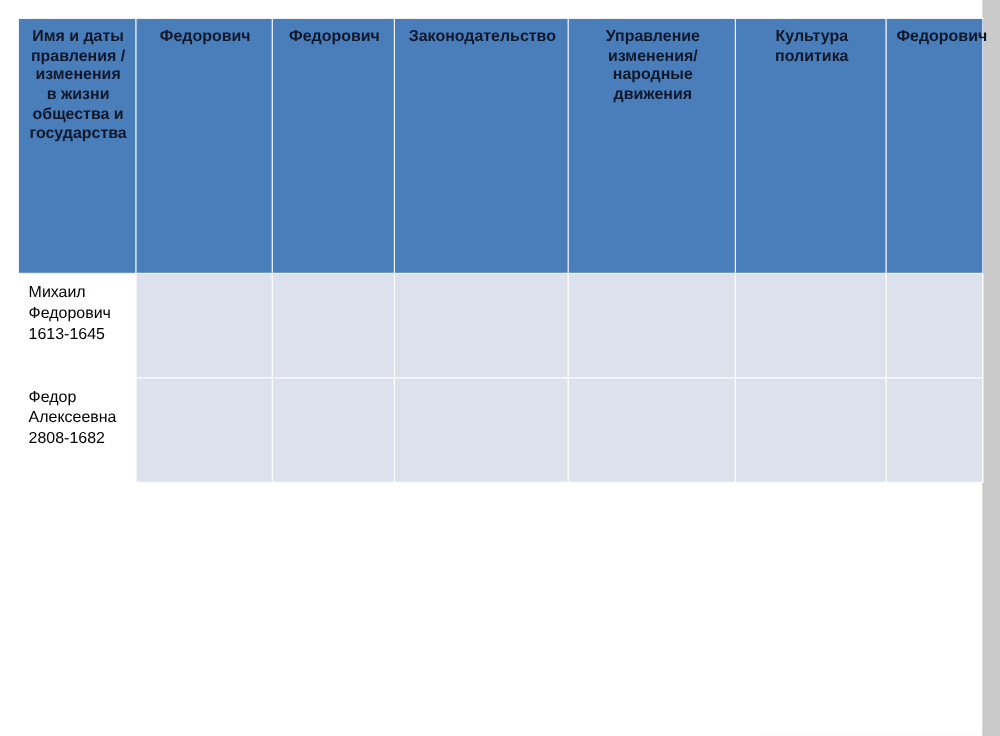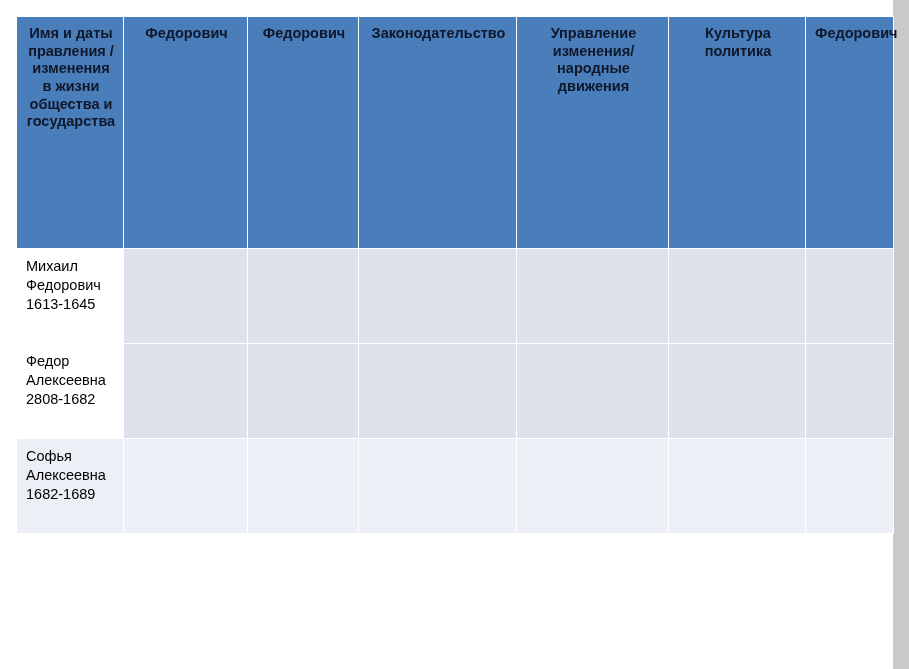--- a/index.html
+++ b/index.html
@@ -117,28 +117,16 @@
             <span class="name-line">Федор Алексеевна</span>
             <span class="years">2808-1682</span>
           </td>
           <td></td>
           <td></td>
           <td></td>
           <td></td>
           <td></td>
           <td></td>
         </tr>
-        <tr class="alt">
-          <td class="name-cell">
-            <span class="name-line">Софья Алексеевна</span>
-            <span class="years">1682-1689</span>
-          </td>
-          <td></td>
-          <td></td>
-          <td></td>
-          <td></td>
-          <td></td>
-          <td></td>
-        </tr>
       </tbody>
     </table>
   </div>
 </div>
 
 </body></html>

